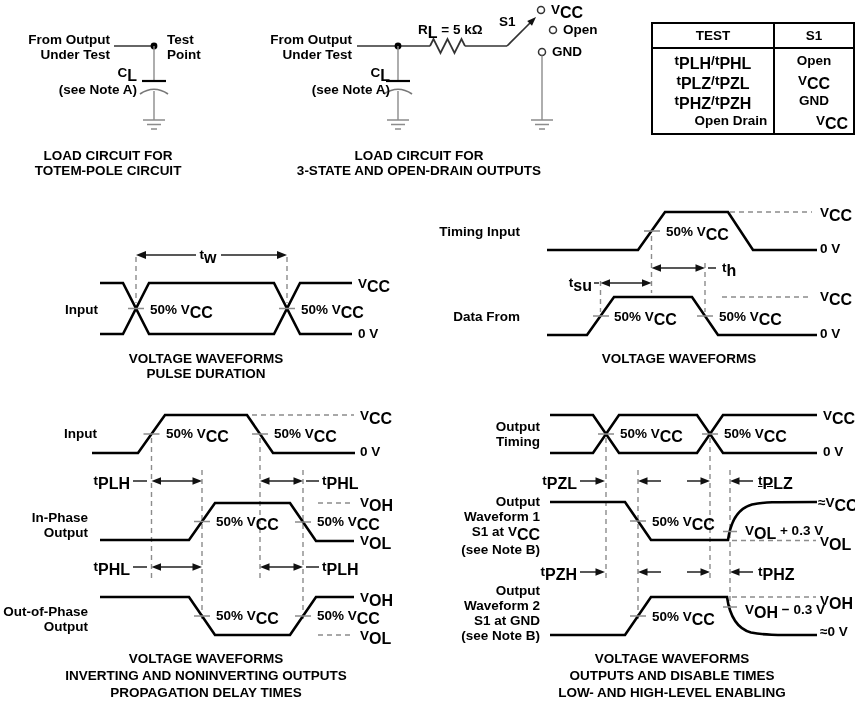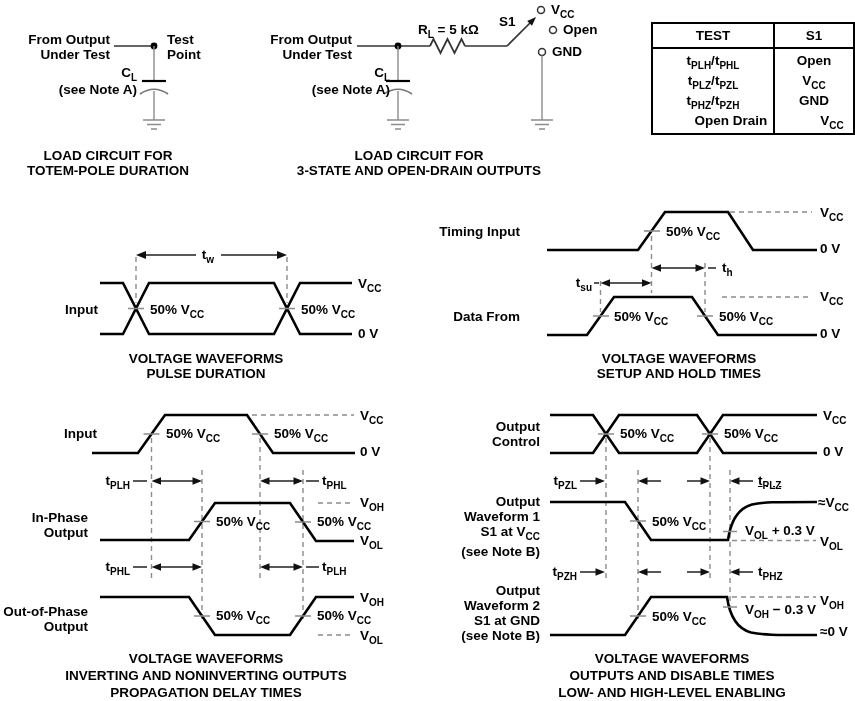--- a/index.html
+++ b/index.html
@@ -14,21 +14,21 @@
   .gd{stroke:#8c8c8c;stroke-width:1.4;fill:none;stroke-dasharray:5,4;}
   .tk{stroke:#8c8c8c;stroke-width:1.6;fill:none;}
   .ar{stroke:#222;stroke-width:1.5;fill:none;}
   .ah{fill:#111;stroke:none;}
   .nd{fill:#000;stroke:none;}
   .sc{fill:#fff;stroke:#333;stroke-width:1.5;}
   .lbl{position:absolute;font-size:13.5px;line-height:15px;white-space:nowrap;}
   .rt{text-align:right;}
   .ctr{text-align:center;transform:translateX(-50%);}
   .cap3{line-height:17px;}
-  sub{font-size:10px;vertical-align:-3.5px;}
+  sub{font-size:16px;vertical-align:-3.5px;}
   .ptable{position:absolute;left:651px;top:22px;width:200px;border:2px solid #000;
           display:grid;grid-template-columns:122px 1fr;font-size:13.5px;text-align:center;}
   .ptable .cell{height:20px;line-height:20px;}
   .ptable .hd{height:23px;line-height:23px;border-bottom:2px solid #000;}
   .ptable .c1{border-right:2px solid #000;}
   .ptable .last{height:22px;padding-left:36px;}
 </style>
 </head>
 <body>
 
@@ -143,21 +143,21 @@
 <div class="lbl" style="left:167px;top:32px;">
   <div>Test</div>
       <div>Point</div>
 </div>
 <div class="lbl rt" style="right:718px;top:65px;">
   <span>C</span><sub>L</sub>
 </div>
 <div class="lbl rt" style="right:718px;top:82px;">(see Note A)</div>
 <div class="lbl ctr" style="left:108px;top:148px;">
   <div>LOAD CIRCUIT FOR</div>
-      <div>TOTEM-POLE DURATION</div>
+      <div>TOTEM-POLE CIRCUIT</div>
 </div>
 
 <div class="lbl rt" style="right:503px;top:32px;">
   <div>From Output</div>
       <div>Under Test</div>
 </div>
 <div class="lbl" style="left:418px;top:22px;">
   <span>R</span><sub>L</sub><span> = 5 kΩ</span>
 </div>
 <div class="lbl" style="left:499px;top:14px;">S1</div>
@@ -227,21 +227,20 @@
 </div>
 <div class="lbl" style="left:719px;top:309px;">
   <span>50% </span><span>V</span><sub>CC</sub>
 </div>
 <div class="lbl" style="left:820px;top:289px;">
   <span>V</span><sub>CC</sub>
 </div>
 <div class="lbl" style="left:820px;top:326px;">0 V</div>
 <div class="lbl ctr" style="left:679px;top:351px;">
   <div>VOLTAGE WAVEFORMS</div>
-      <div>SETUP AND HOLD TIMES</div>
 </div>
 
 <div class="lbl rt" style="right:758px;top:426px;">Input</div>
 <div class="lbl" style="left:166px;top:426px;">
   <span>50% </span><span>V</span><sub>CC</sub>
 </div>
 <div class="lbl" style="left:274px;top:426px;">
   <span>50% </span><span>V</span><sub>CC</sub>
 </div>
 <div class="lbl" style="left:360px;top:408px;">
@@ -293,21 +292,21 @@
   <span>V</span><sub>OL</sub>
 </div>
 <div class="lbl ctr cap3" style="left:206px;top:650px;">
   <div>VOLTAGE WAVEFORMS</div>
       <div>INVERTING AND NONINVERTING OUTPUTS</div>
       <div>PROPAGATION DELAY TIMES</div>
 </div>
 
 <div class="lbl rt" style="right:315px;top:419px;">
   <div>Output</div>
-      <div>Control</div>
+      <div>Timing</div>
 </div>
 <div class="lbl" style="left:620px;top:426px;">
   <span>50% </span><span>V</span><sub>CC</sub>
 </div>
 <div class="lbl" style="left:724px;top:426px;">
   <span>50% </span><span>V</span><sub>CC</sub>
 </div>
 <div class="lbl" style="left:823px;top:408px;">
   <span>V</span><sub>CC</sub>
 </div>

